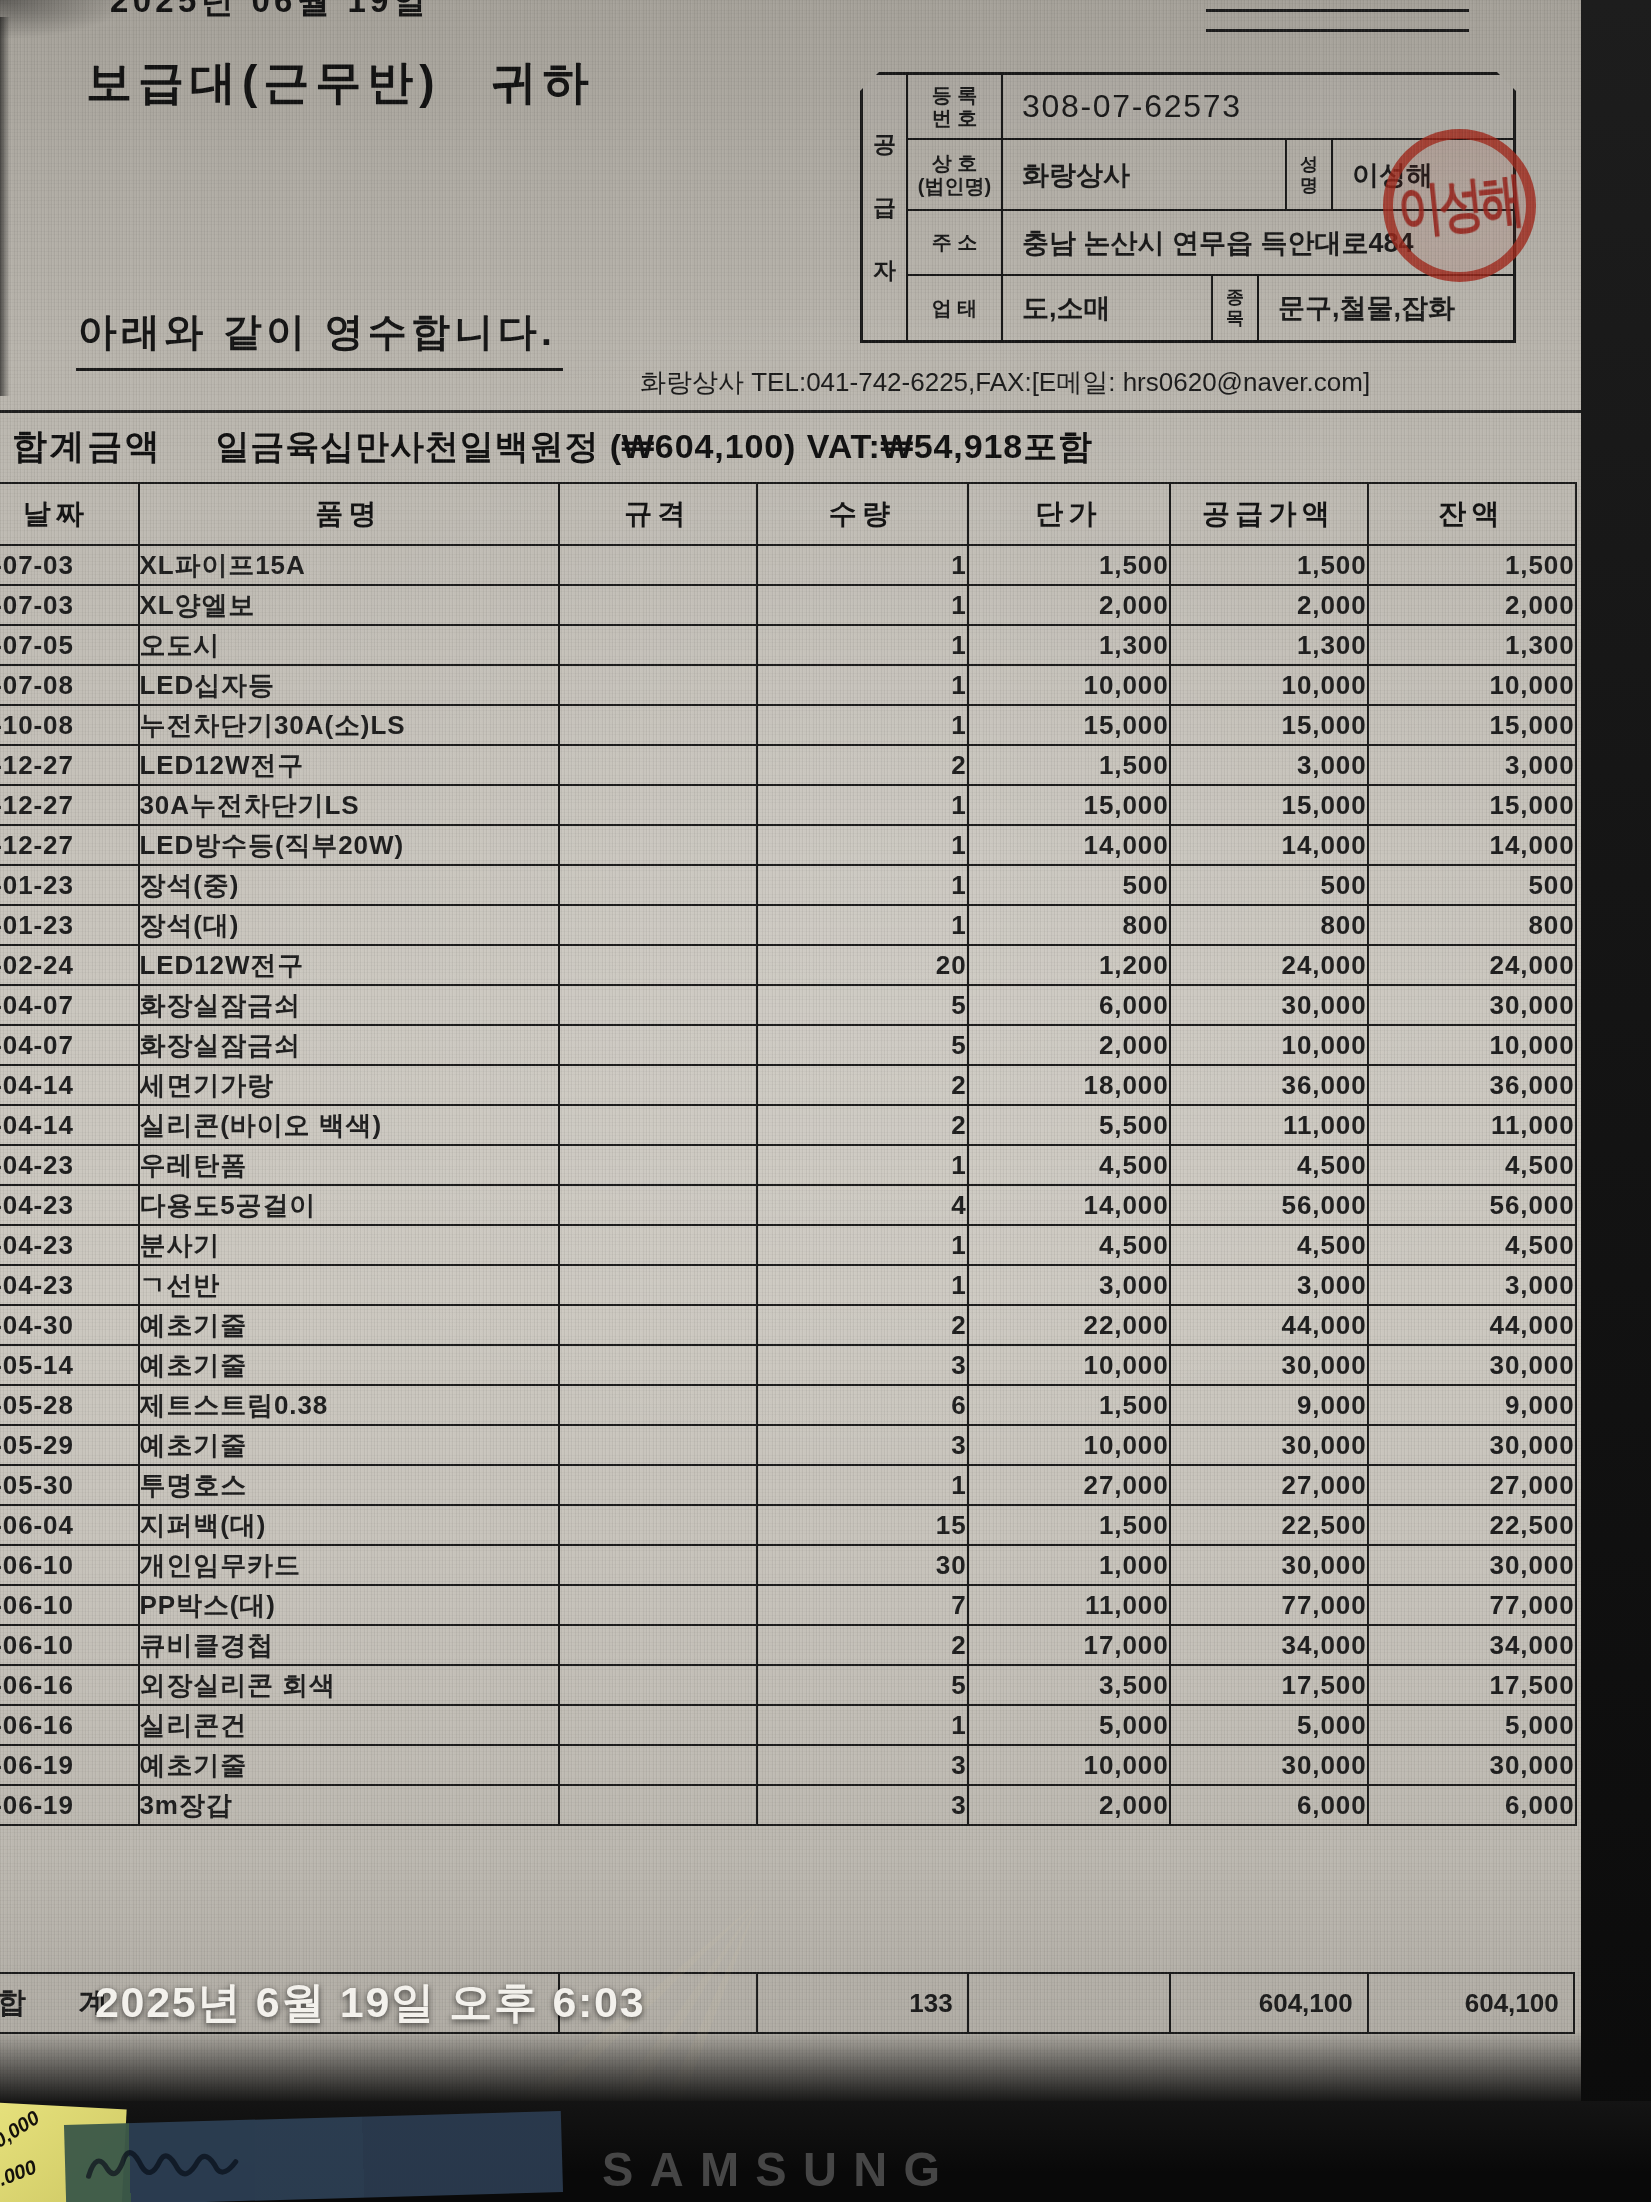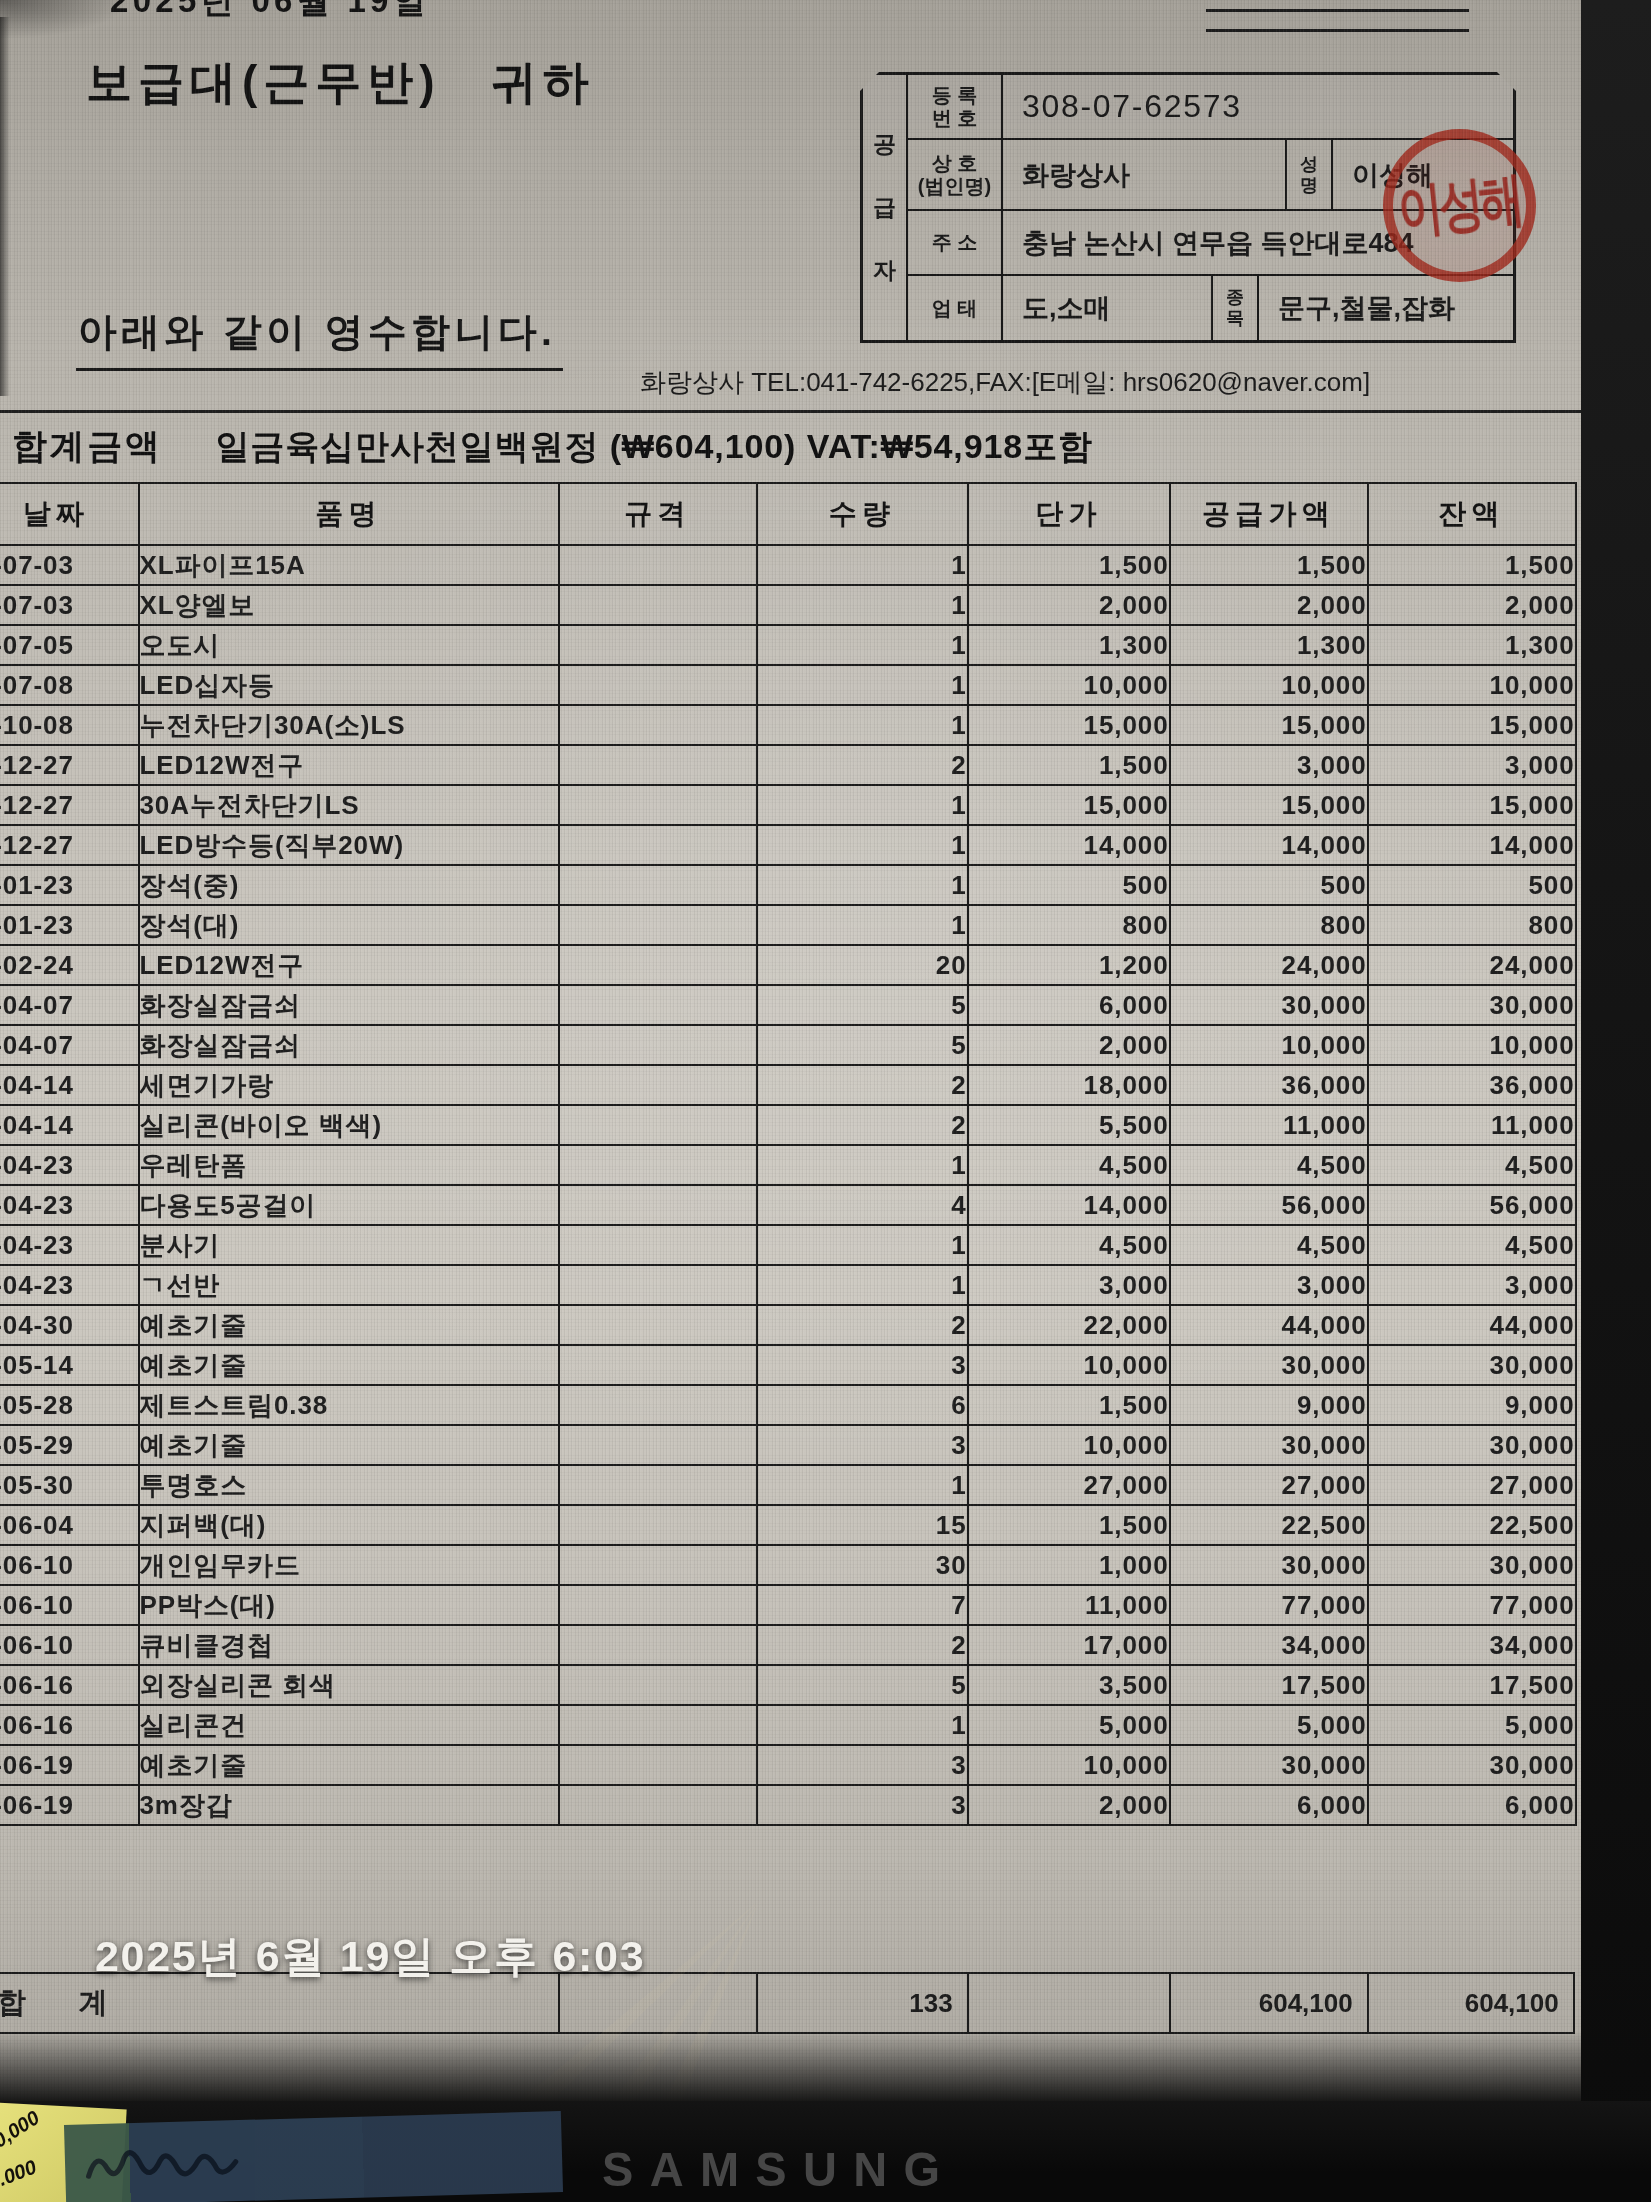--- a/index.html
+++ b/index.html
@@ -81,21 +81,21 @@
   .total-row>div:last-child{border-right:none;}
   .t-label{width:585px;padding-left:22.4px;font-size:29px;letter-spacing:22.4px;}
   .t-spec{width:198px;} .t-qty{width:211px;justify-content:flex-end;padding-right:13.8px;font-size:26px;}
   .t-unit{width:202px;} .t-supply{width:198px;justify-content:flex-end;padding-right:13.8px;font-size:26px;}
   .t-balance{flex:1;justify-content:flex-end;padding-right:13.8px;font-size:26px;}
   
   .doc-fade{position:absolute;left:0;top:2031px;width:1581px;height:83px;z-index:46;
     background:linear-gradient(180deg,rgba(11,11,11,0),rgba(11,11,11,.92) 85%,#0b0b0b);}
   .bezel{position:absolute;left:0;top:2101px;width:1652px;height:102px;z-index:47;
     background:linear-gradient(180deg,#141414,#090909 70%);}
-  .timestamp{position:absolute;left:95px;top:1928px;z-index:60;font-size:43px;font-weight:bold;
+  .timestamp{position:absolute;left:95px;top:1974px;z-index:60;font-size:43px;font-weight:bold;
     color:#f3f1ec;letter-spacing:1.7px;text-shadow:0 1.7px 6.9px rgba(0,0,0,.65);}
   .brand{position:absolute;left:602px;top:2142px;z-index:61;font-size:47px;font-weight:bold;
     color:#464646;letter-spacing:16.3px;transform:scaleY(1.02);}
   
   .note{position:absolute;left:-6.9px;top:2106px;width:131px;height:105px;z-index:62;
     background:linear-gradient(135deg,#e6e17c,#cdc763);transform:rotate(3deg);}
   .note .hand1{position:absolute;left:-3.4px;top:13.8px;font-size:20px;font-weight:bold;font-style:italic;
     color:#14110c;transform:rotate(-36deg);}
   .note .hand2{position:absolute;left:-5.2px;top:60px;font-size:20px;font-weight:bold;font-style:italic;
     color:#14110c;transform:rotate(-24deg);}

